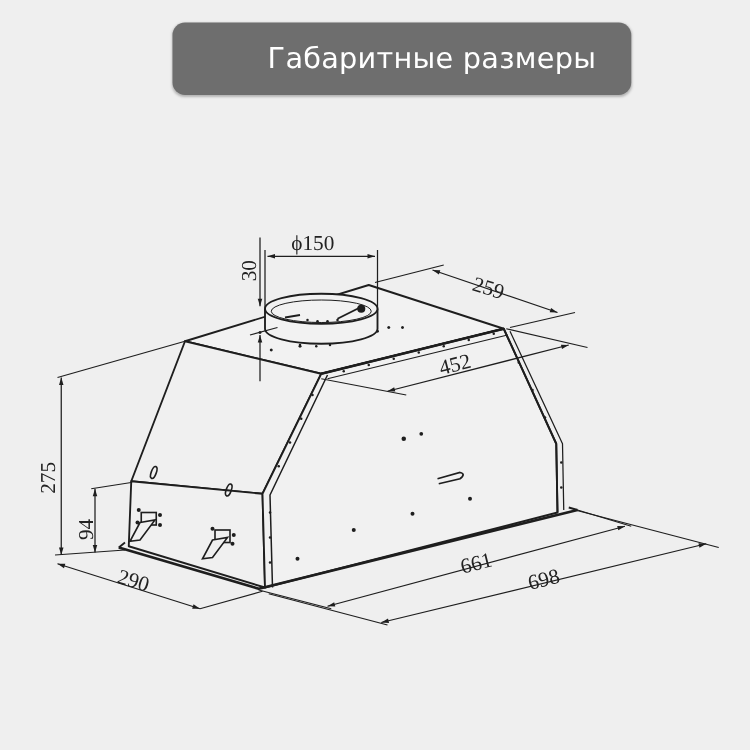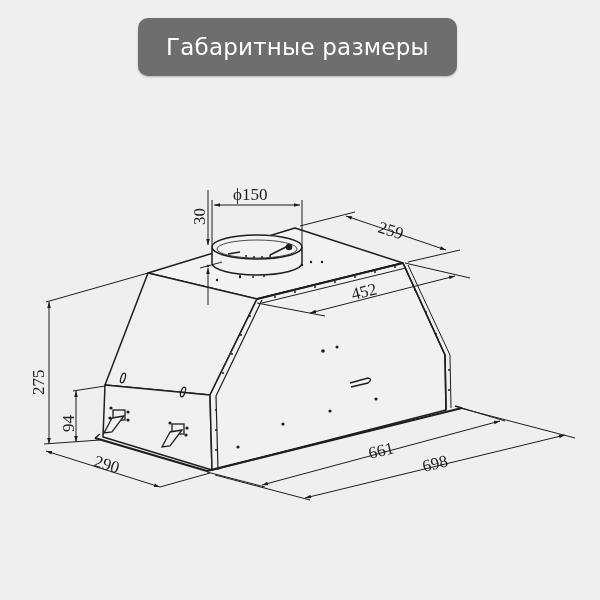--- a/index.html
+++ b/index.html
@@ -9,21 +9,21 @@
       position: relative;
       font-family: "Liberation Sans", sans-serif;
     }
     .title-badge {
       position: absolute;
       left: 138px; top: 18px;
       width: 319px; height: 58px;
       background: #6e6e6e;
       border-radius: 10px;
       box-shadow: 0 1px 2px rgba(0,0,0,0.25);
-      display: flex; align-items: center; justify-content: center;
+      display: flex; align-items: center; justify-content: center; padding-left: 48px;
     }
     .title-text {
       color: #ffffff;
       font-family: "DejaVu Sans", sans-serif;
       font-size: 23px;
       font-weight: normal;
       letter-spacing: 0.2px;
     }
     svg.drawing {
       position: absolute; left: 0; top: 0;

